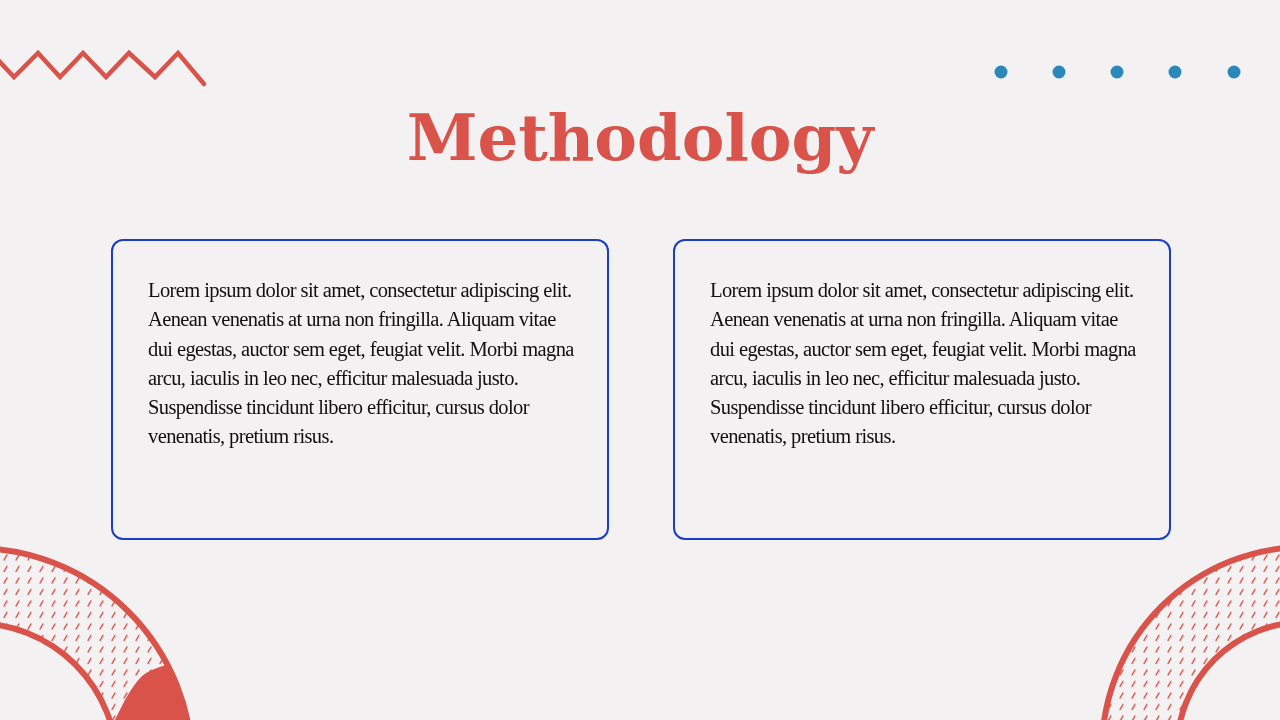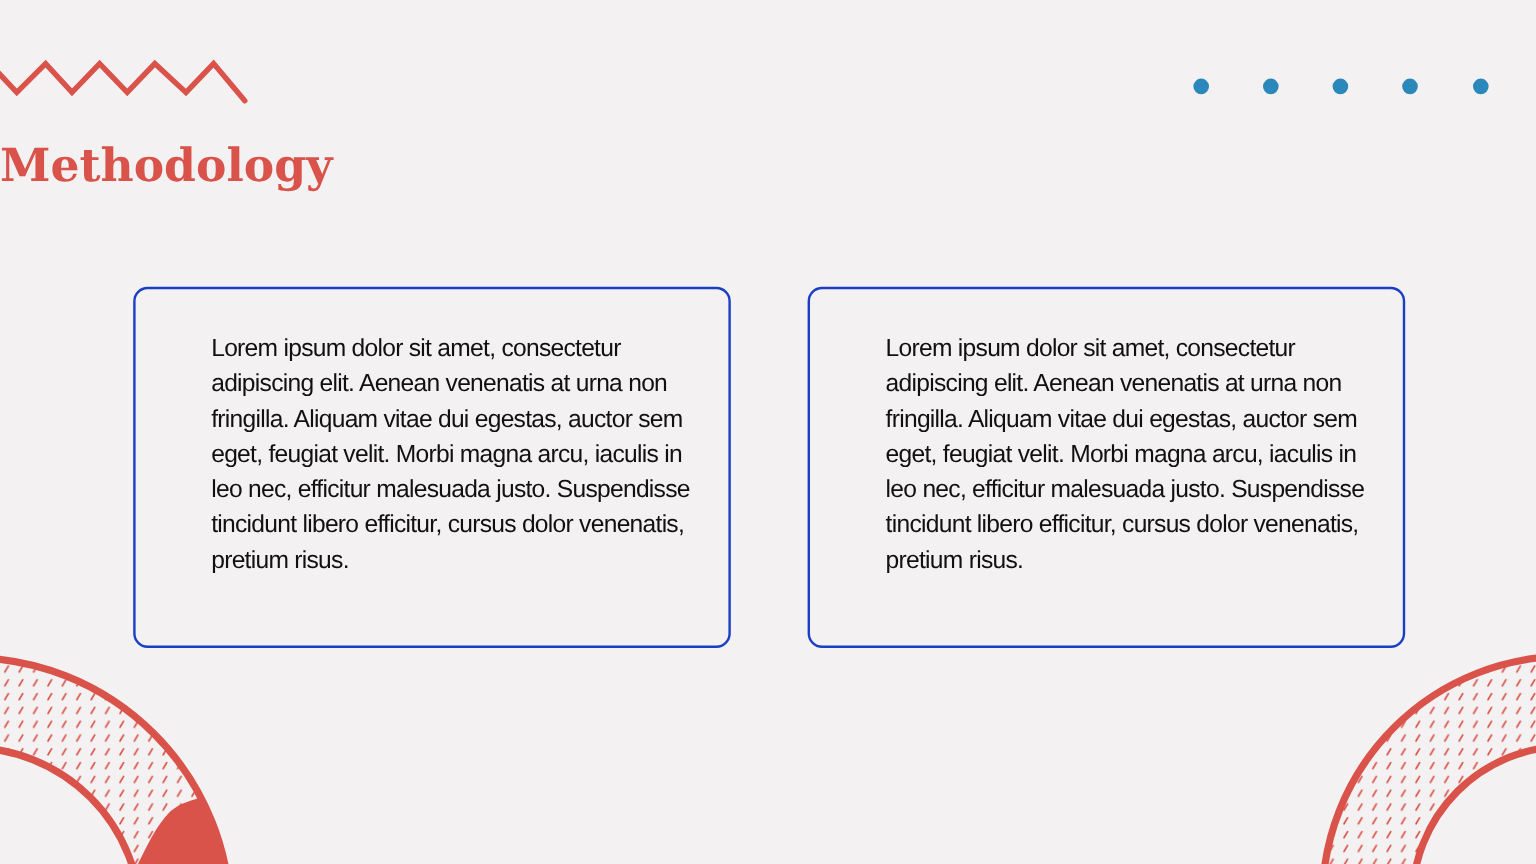--- a/index.html
+++ b/index.html
@@ -4,36 +4,35 @@
 <style>
   html, body { margin: 0; padding: 0; }
   body {
     width: 1280px; height: 720px; overflow: hidden;
     background: #f3f1f2; position: relative;
     font-family: "Liberation Sans", "DejaVu Sans", sans-serif;
   }
   .deco { position: absolute; left: 0; top: 0; pointer-events: none; }
   .title {
     position: absolute; left: 0; width: 1280px; top: 100px;
-    font-family: "DejaVu Serif", "Liberation Serif", serif;
-    font-weight: bold; font-size: 38px; color: #d9534a; letter-spacing: 0px;
+    text-align: center; font-family: "DejaVu Serif", "Liberation Serif", serif;
+    font-weight: bold; font-size: 64px; color: #d9534a; letter-spacing: 0px;
     line-height: 76px;
   }
   .card {
     position: absolute; top: 239px; width: 498px; height: 301px;
     border: 2.5px solid #1a3fc6; border-radius: 12px; box-sizing: border-box;
   }
   .card.left { left: 111px; }
   .card.right { left: 673px; }
   .card-text {
     position: absolute; left: 35px; top: 35px; right: 30px;
-    font-family: Liberation Sans, sans-serif;
+    font-family: Liberation Serif, serif;
     font-size: 20.5px; line-height: 29.3px; color: #111111;
     letter-spacing: -0.6px;
-    margin-left: 28px;
   }
 </style>
 </head>
 <body>
 
 <svg class="deco" width="1280" height="720" viewBox="0 0 1280 720">
   <defs>
     <pattern id="hatch" patternUnits="userSpaceOnUse" width="12" height="11.5">
       <line x1="4" y1="8" x2="7" y2="3" stroke="#d9534a" stroke-width="1.4" stroke-linecap="round"></line>
     </pattern>

